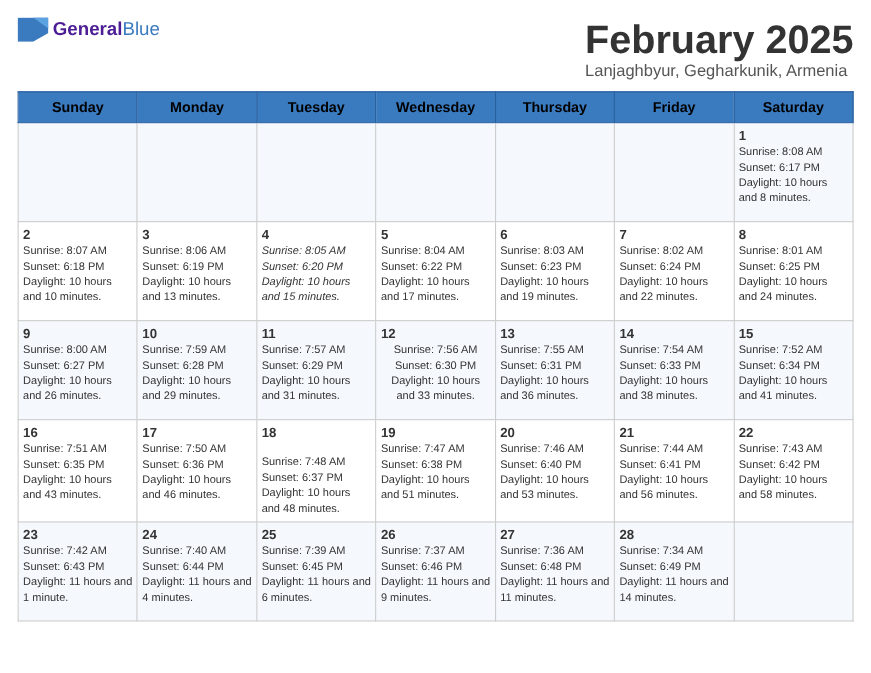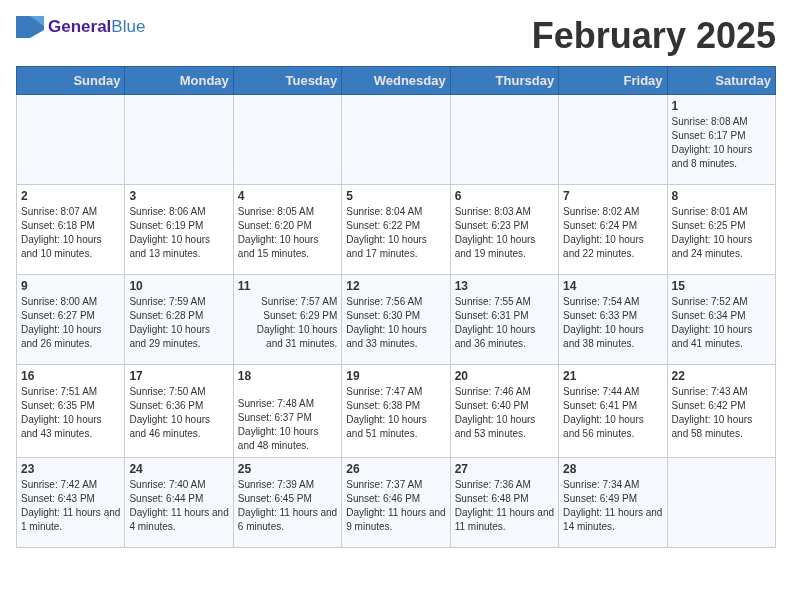--- a/index.html
+++ b/index.html
@@ -38,25 +38,25 @@
       font-size: 15px;
       color: #555;
     }
     table {
       width: 100%;
       border-collapse: collapse;
       table-layout: fixed;
     }
     thead tr th {
       background-color: #3a7abf;
-      color: #e5e5e5;
+      color: #000000;
       font-size: 13px;
       font-weight: bold;
       padding: 6px 4px;
-      text-align: right;
+      text-align: center;
       border: 1px solid #2a5f9e;
     }
     tbody tr td {
       vertical-align: top;
       padding: 4px 4px;
       font-size: 10.5px;
       color: #333;
       border: 1px solid #ccc;
       height: 90px;
     }
@@ -89,20 +89,21 @@
       <polygon points="14,0 28,0 28,10" fill="#5ba3e0"></polygon>
     </svg>
     <div>
       <div>
         <span style="font-weight:bold;font-size:17px;color:#4c1d95;">General</span><span style="font-weight:normal;font-size:17px;color:#3a7abf;">Blue</span>
       </div>
     </div>
   </div>
   <div class="title-area">
     <div class="main-title">February 2025</div>
+    <div class="sub-title">Lanjaghbyur, Gegharkunik, Armenia</div>
   </div>
 </div>
 
 <table>
   <thead>
     <tr>
     <th>Sunday</th>
         <th>Monday</th>
         <th>Tuesday</th>
         <th>Wednesday</th>
@@ -134,21 +135,21 @@
 Daylight: 10 hours and 10 minutes.</div>
         </td>
         <td>
           <span class="day-number">3</span>
           <div class="day-info" style="white-space: pre-line;">Sunrise: 8:06 AM
 Sunset: 6:19 PM
 Daylight: 10 hours and 13 minutes.</div>
         </td>
         <td>
           <span class="day-number">4</span>
-          <div class="day-info" style="white-space: pre-line;">Sunrise: 8:05 AM
+          <div class="day-info" style="white-space: pre-line; font-style: italic;">Sunrise: 8:05 AM
 Sunset: 6:20 PM
 Daylight: 10 hours and 15 minutes.</div>
         </td>
         <td>
           <span class="day-number">5</span>
           <div class="day-info" style="white-space: pre-line;">Sunrise: 8:04 AM
 Sunset: 6:22 PM
 Daylight: 10 hours and 17 minutes.</div>
         </td>
         <td>
@@ -178,27 +179,27 @@
 Daylight: 10 hours and 26 minutes.</div>
         </td>
         <td>
           <span class="day-number">10</span>
           <div class="day-info" style="white-space: pre-line;">Sunrise: 7:59 AM
 Sunset: 6:28 PM
 Daylight: 10 hours and 29 minutes.</div>
         </td>
         <td>
           <span class="day-number">11</span>
-          <div class="day-info" style="white-space: pre-line; text-align: right;">Sunrise: 7:57 AM
+          <div class="day-info" style="white-space: pre-line;">Sunrise: 7:57 AM
 Sunset: 6:29 PM
 Daylight: 10 hours and 31 minutes.</div>
         </td>
         <td>
           <span class="day-number">12</span>
-          <div class="day-info" style="white-space: pre-line;">Sunrise: 7:56 AM
+          <div class="day-info" style="white-space: pre-line; text-align: center;">Sunrise: 7:56 AM
 Sunset: 6:30 PM
 Daylight: 10 hours and 33 minutes.</div>
         </td>
         <td>
           <span class="day-number">13</span>
           <div class="day-info" style="white-space: pre-line;">Sunrise: 7:55 AM
 Sunset: 6:31 PM
 Daylight: 10 hours and 36 minutes.</div>
         </td>
         <td>

